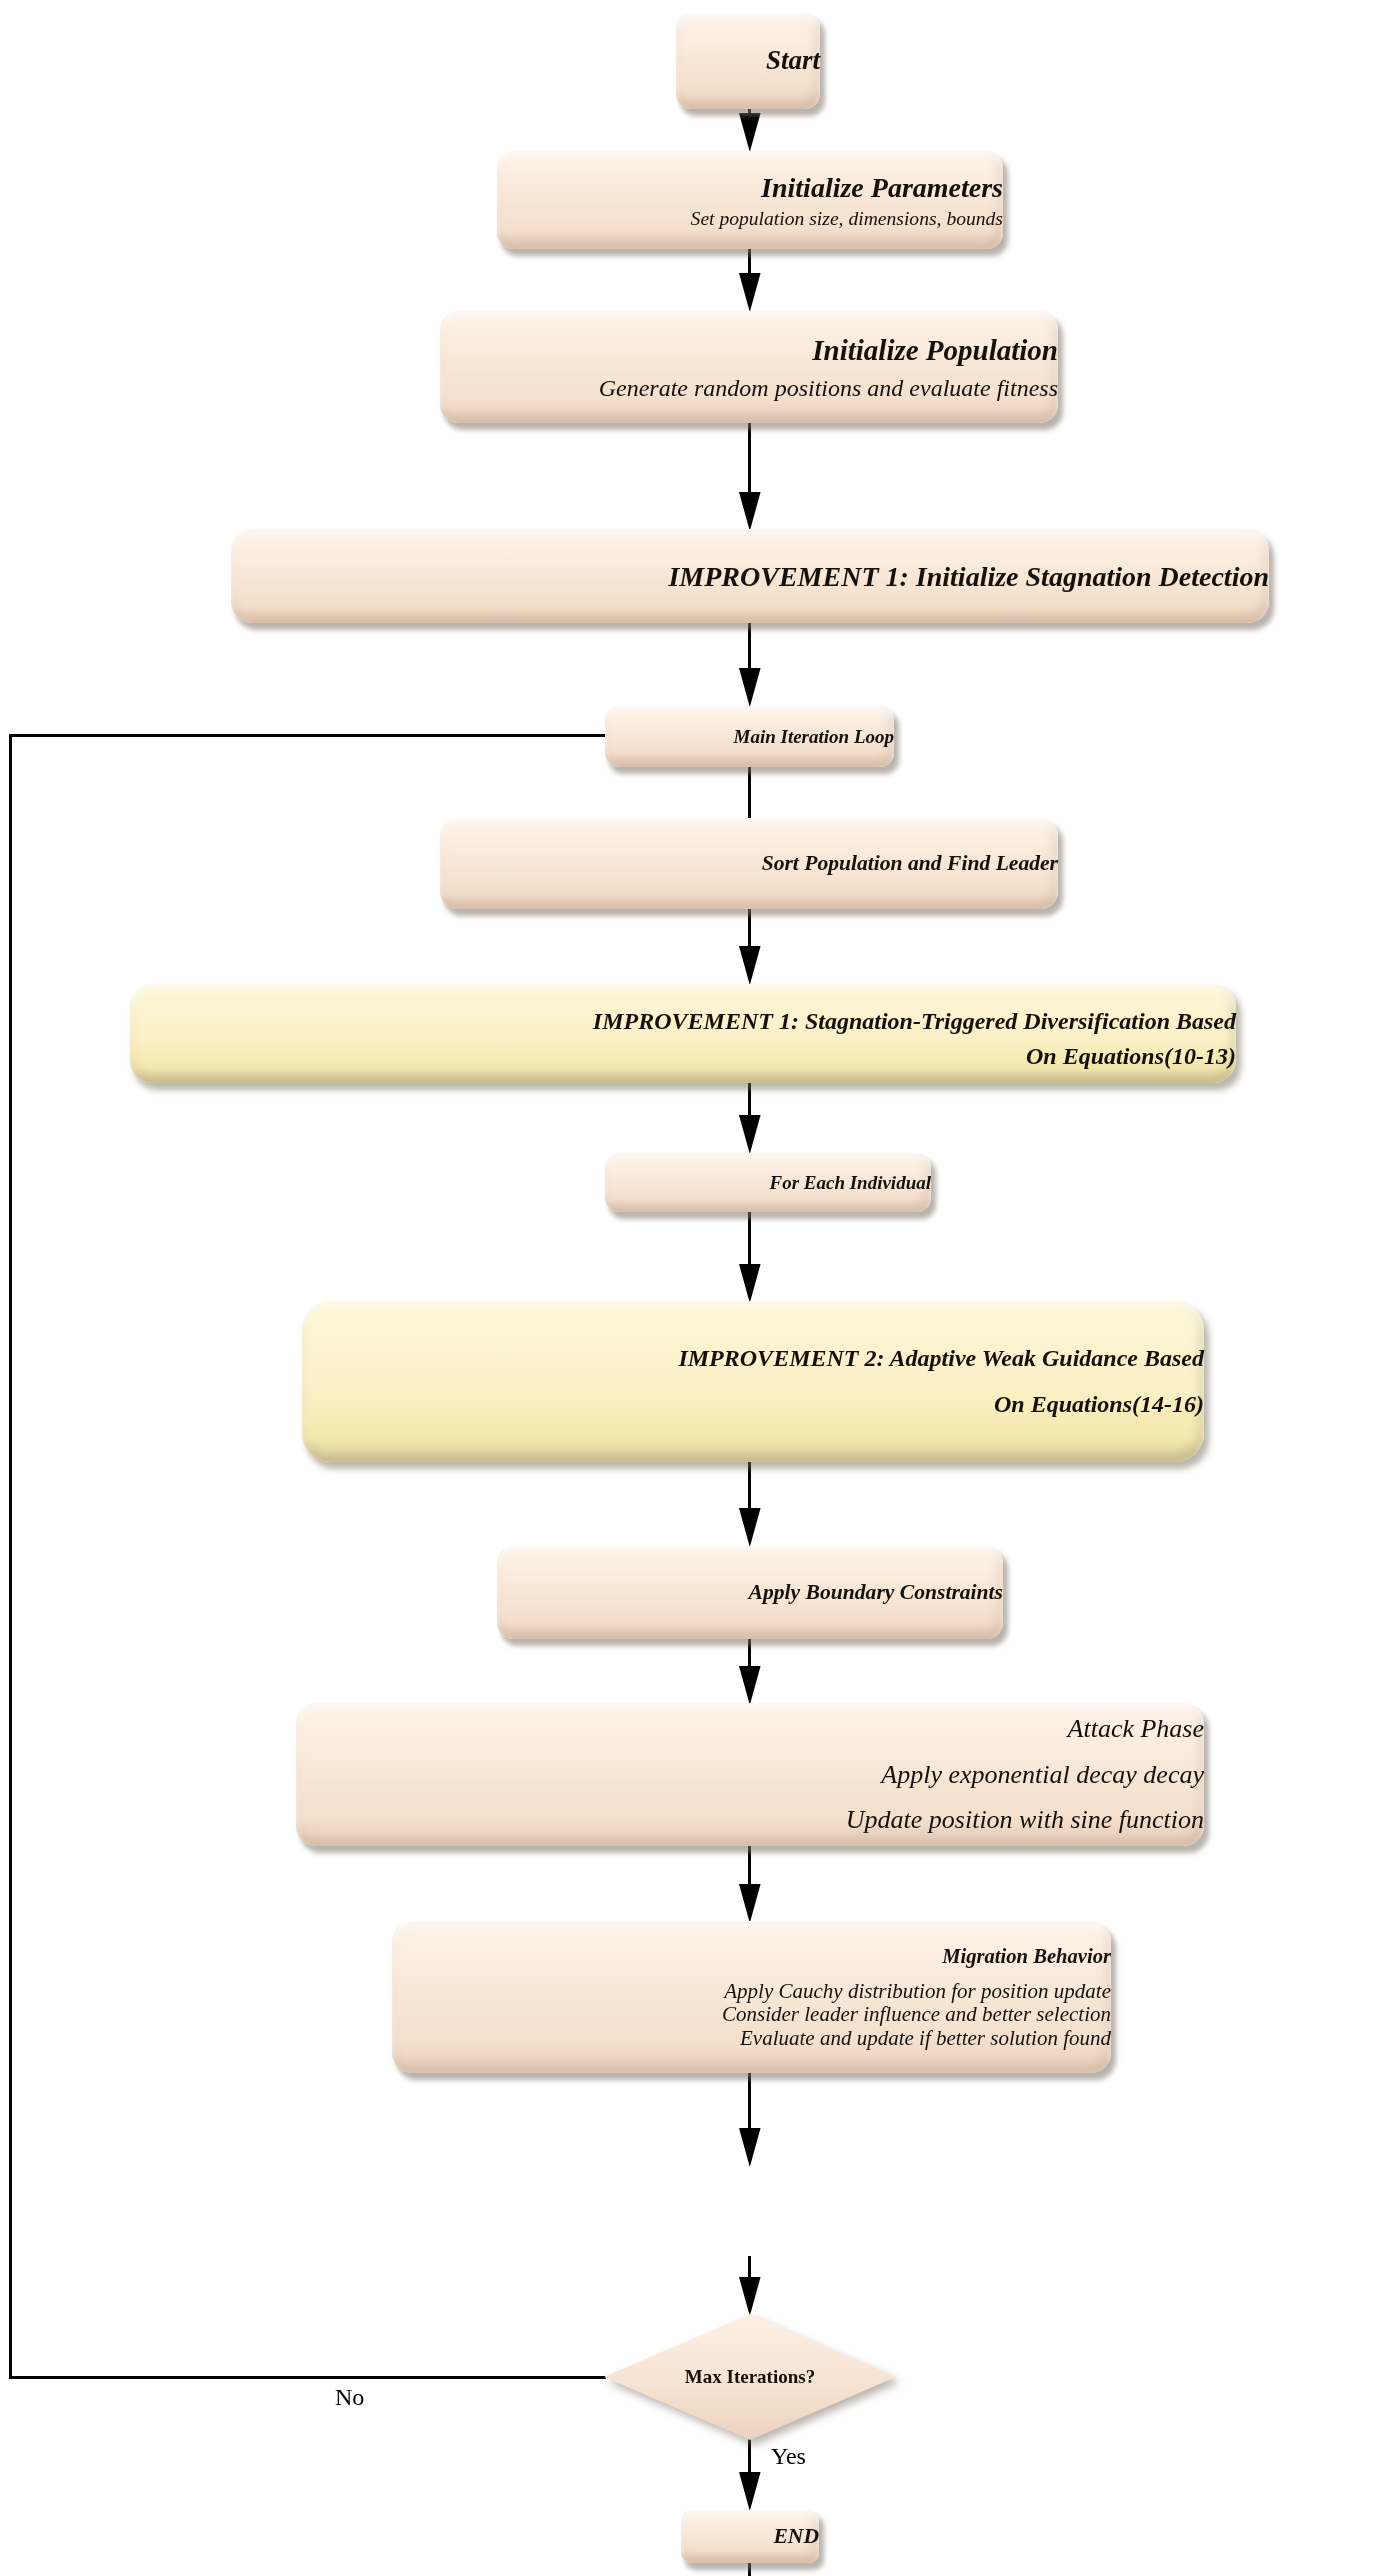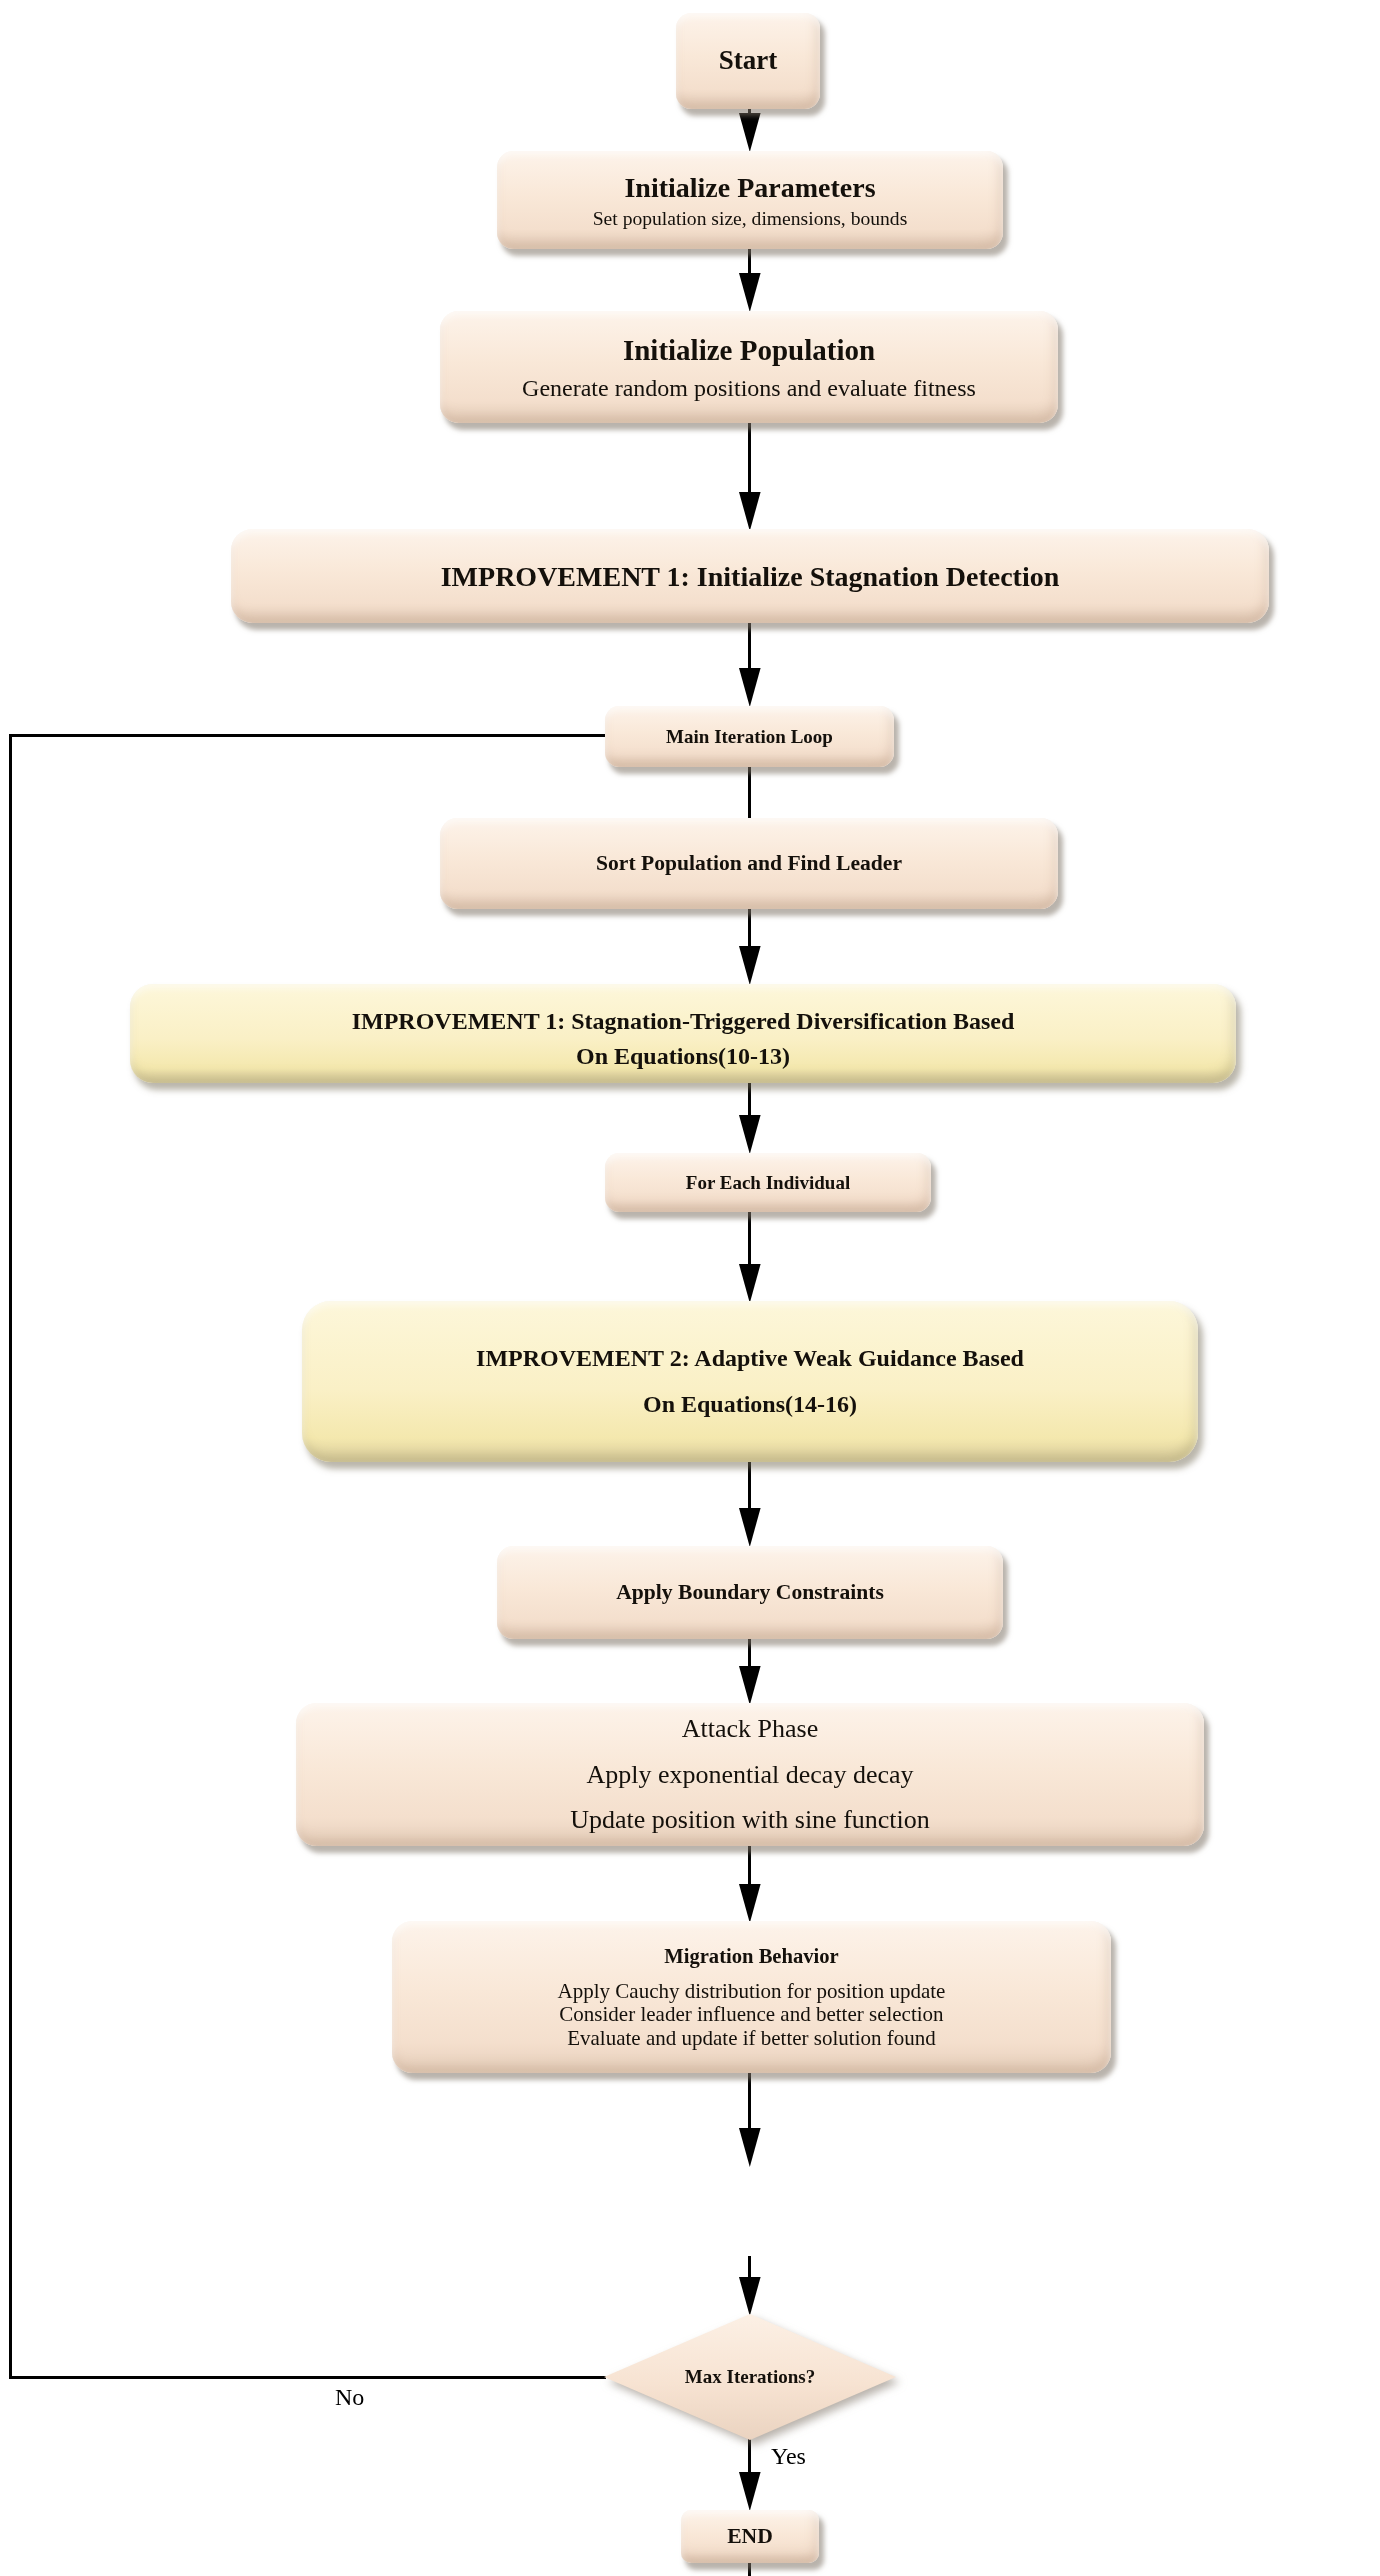--- a/index.html
+++ b/index.html
@@ -1,27 +1,27 @@
 <!DOCTYPE html>
 <html style="font-size:8.2px"><head>
 <meta charset="utf-8">
 <style>
   html,body{margin:0;padding:0;background:#ffffff;}
   body{width:1381px;height:2738px;position:relative;overflow:hidden;
        font-family:"Liberation Serif","DejaVu Serif",serif;color:#14100b;}
   .canvas{position:absolute;left:0;top:0;width:1381px;height:2738px;}
 
   
-  .node{position:absolute;display:flex;flex-direction:column;align-items:center;
+  .node{position:absolute;display:flex;flex-direction:column;align-items:flex-end;
         justify-content:center;text-align:center;
         background:linear-gradient(180deg,#fdf3ea 0%,#f9e8d8 45%,#f4dfcd 80%,#e6cfbb 100%);
         box-shadow:4.6px 6.2px 5.2px rgba(128,116,104,0.55),
                    inset 0 4.1px 7.2px rgba(255,255,255,0.65),
                    inset -3.1px -7.2px 10.3px rgba(180,150,125,0.35);
-        border-radius:18.5px;}
+        border-radius:18.5px;font-style:italic;}
   .node.yellow{background:linear-gradient(180deg,#fdf7da 0%,#faf0c6 55%,#f4e8ae 85%,#ddd09f 100%);
         box-shadow:4.1px 6.2px 6.2px rgba(120,112,90,0.5),
                    inset 0 4.1px 7.2px rgba(255,255,255,0.6),
                    inset -3.1px -7.2px 10.3px rgba(150,140,100,0.35);}
   .t{font-weight:bold;line-height:1.25;}
   .s{font-weight:normal;}
 
   
   .vline{position:absolute;width:3.1px;background:#000;}
   .hline{position:absolute;height:3.1px;background:#000;}
@@ -119,21 +119,21 @@
 
   <div class="node yellow" style="left:130px;top:984px;width:1106px;height:99px;border-radius:23px;">
     <div class="t" style="font-size:24px;line-height:1.9;">IMPROVEMENT 1: Stagnation-Triggered Diversification Based</div>
     <div class="t" style="font-size:24px;line-height:1;">On Equations(10-13)</div>
   </div>
 
   <div class="node" style="left:605px;top:1153px;width:326px;height:59px;border-radius:14.4px;">
     <div class="t" style="font-size:19px;">For Each Individual</div>
   </div>
 
-  <div class="node yellow" style="left:302px;top:1301px;width:896px;height:161px;border-radius:29px;">
+  <div class="node yellow" style="left:302px;top:1301px;width:896px;height:161px;border-radius:29px;padding-left:6px;">
     <div class="t" style="font-size:24px;line-height:1.4;">IMPROVEMENT 2: Adaptive Weak Guidance Based</div>
     <div class="t" style="font-size:24px;line-height:1.4;margin-top:12.4px;">On Equations(14-16)</div>
   </div>
 
   <div class="node" style="left:497px;top:1546px;width:506px;height:93px;border-radius:16.5px;">
     <div class="t" style="font-size:21.6px;">Apply Boundary Constraints</div>
   </div>
 
   <div class="node" style="left:296px;top:1703px;width:908px;height:143px;border-radius:20.6px;">
     <div class="s" style="font-size:26px;line-height:1.75;">Attack Phase</div>

